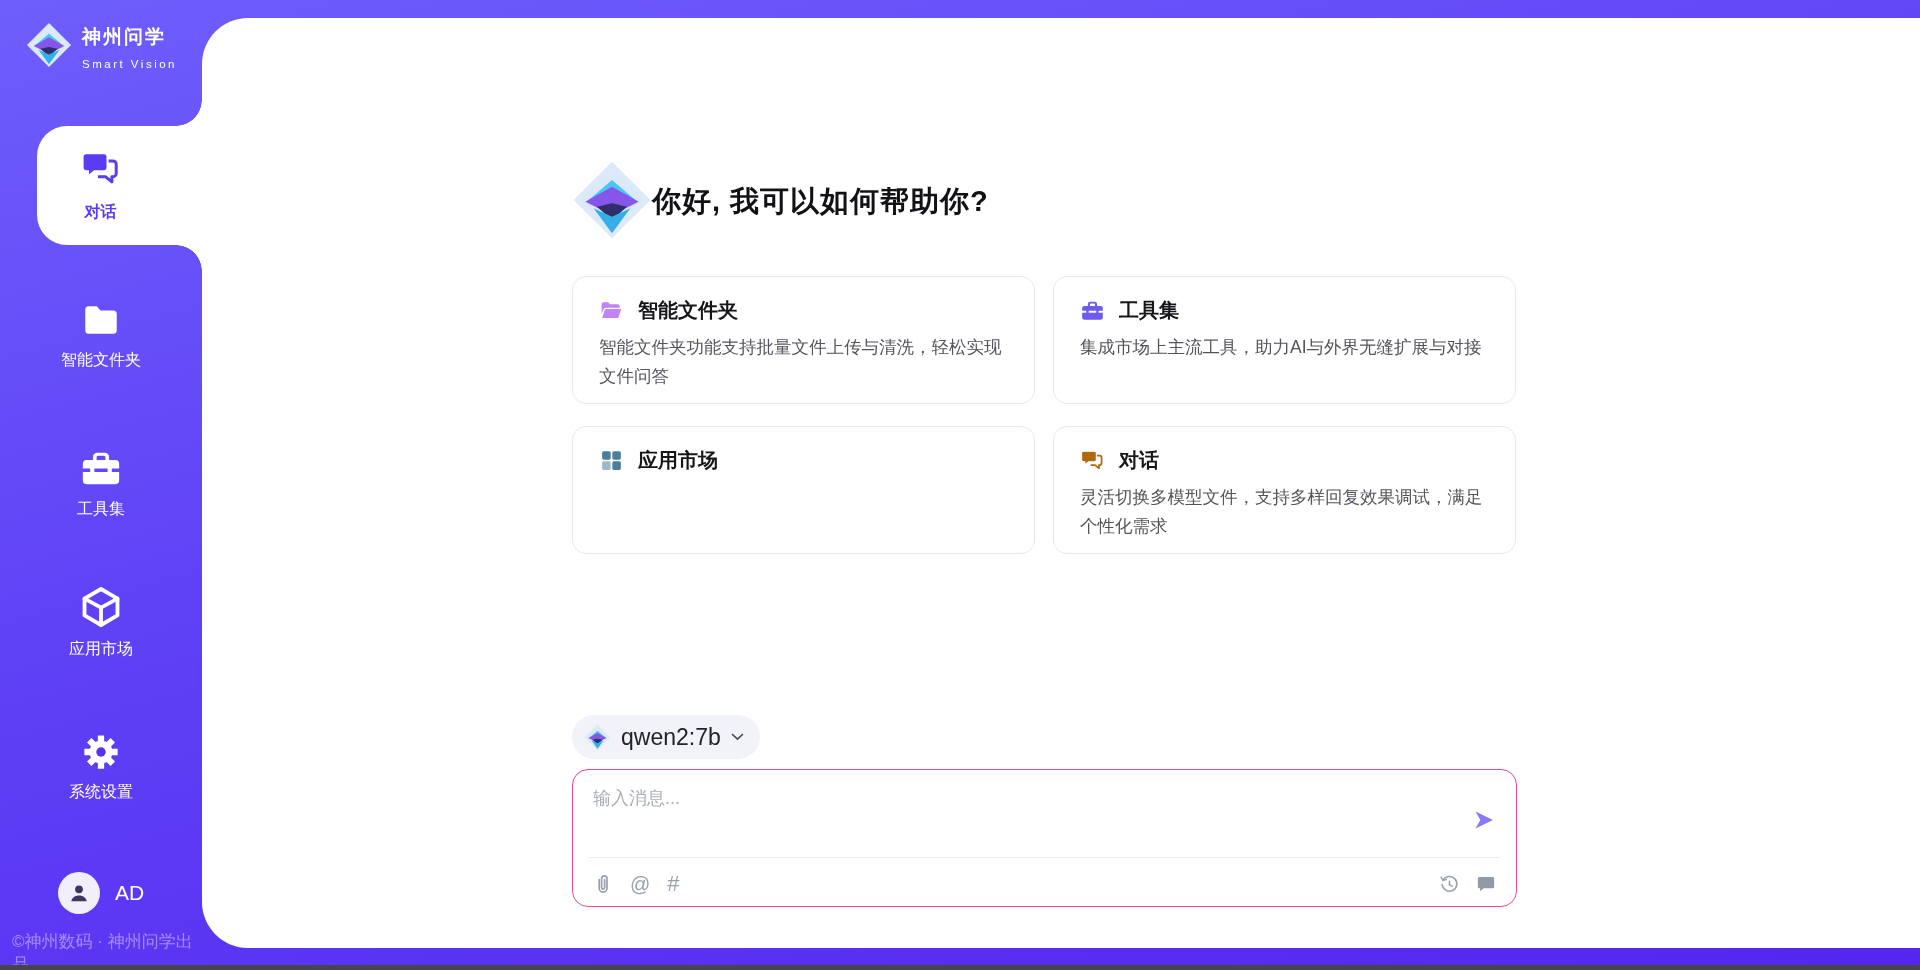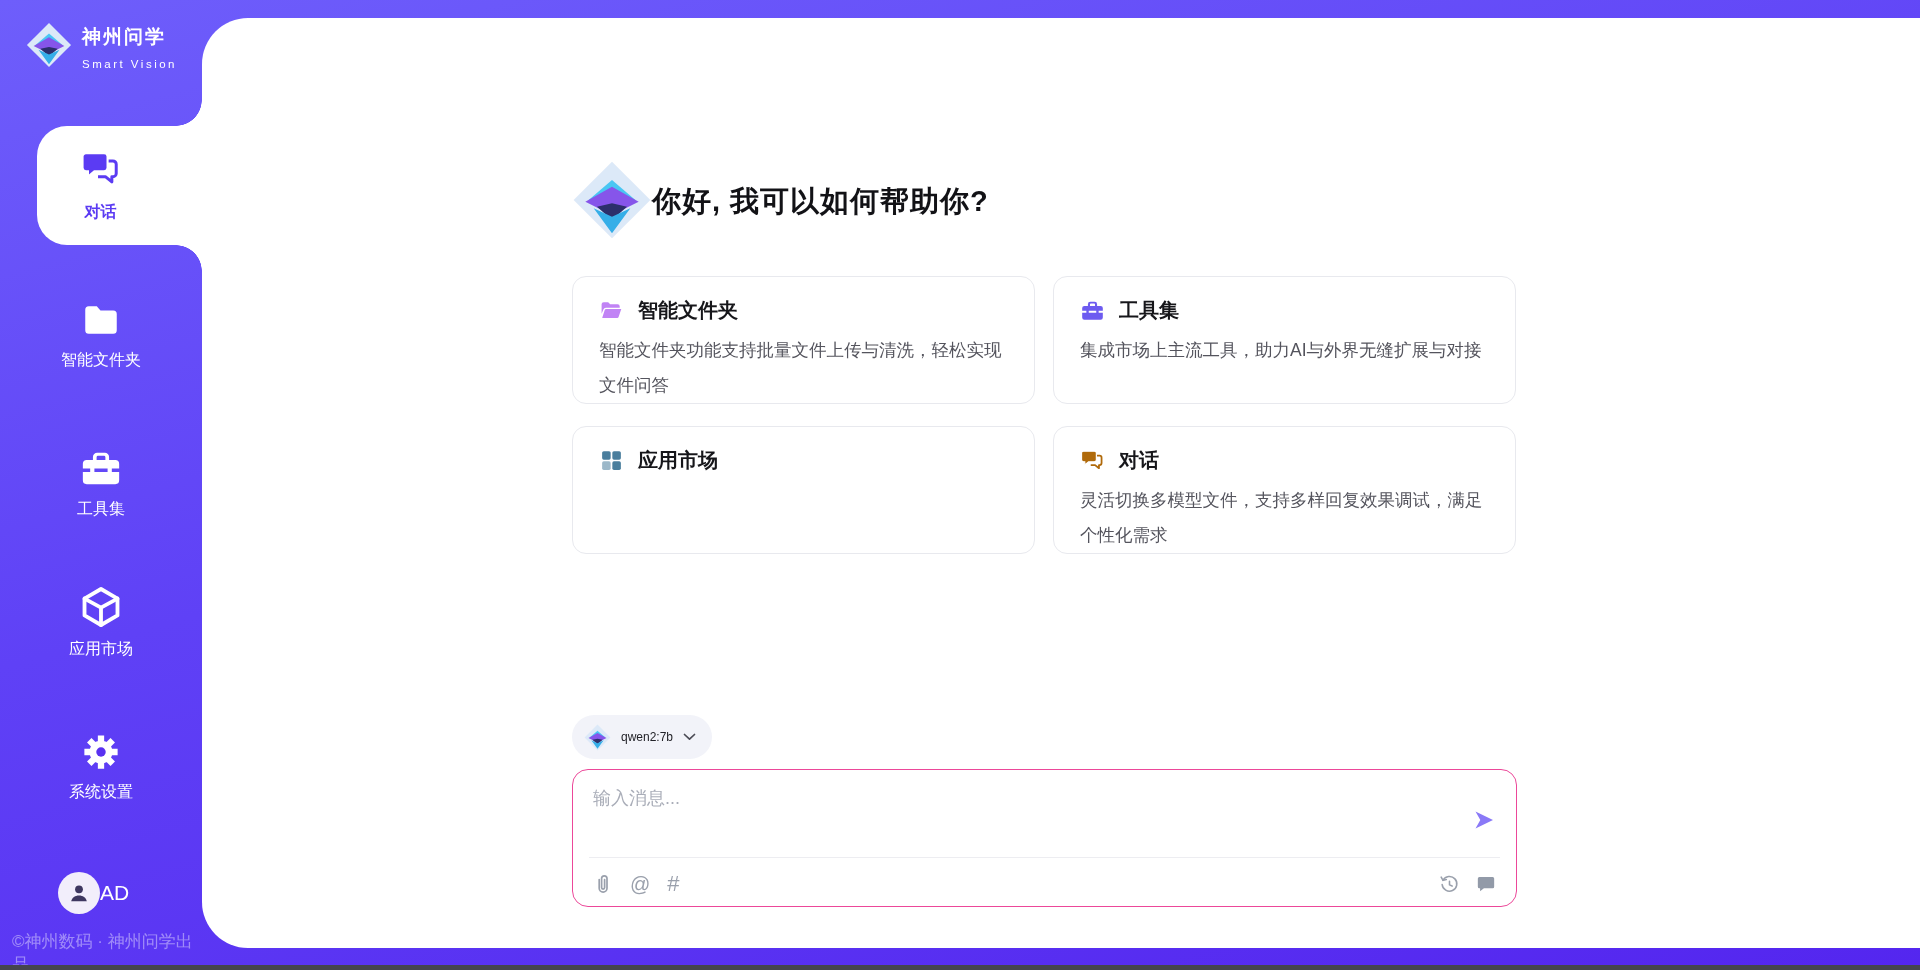--- a/index.html
+++ b/index.html
@@ -35,47 +35,47 @@
     position:absolute; left:37px; top:126px; width:165px; height:119px;
     background:#fff; border-radius:30px 0 0 30px; cursor:pointer;
     display:flex; flex-direction:column; align-items:center; justify-content:center; gap:8px;
     padding-right:38px;
   }
   .tab::before, .tab::after { content:''; position:absolute; right:0; width:26px; height:26px; }
   .tab::before { top:-26px; background:radial-gradient(circle at 0 0, rgba(0,0,0,0) 25.5px, #fff 26px); }
   .tab::after  { bottom:-26px; background:radial-gradient(circle at 0 100%, rgba(0,0,0,0) 25.5px, #fff 26px); }
   .tab .lbl { color:#5b3bf3; font-size:16px; font-weight:600; }
 
-  .user-row { position:absolute; left:58px; top:872px; display:flex; align-items:center; cursor:pointer; }
+  .user-row { position:absolute; left:58px; top:872px; display:flex; align-items:center; gap:15px; cursor:pointer; }
   .avatar { width:42px; height:42px; border-radius:50%; background:#f2eefb; display:flex; align-items:center; justify-content:center; }
   .user-row .initials { color:#fff; font-size:21px; }
   .copyright { position:absolute; left:12px; top:930px; color:rgba(255,255,255,0.42); font-size:17px; }
 
   
   .greeting { position:absolute; left:572px; top:160px; display:flex; align-items:center; }
   .greeting-title { font-size:29px; font-weight:700; color:#121216; letter-spacing:1px; }
 
   
   .cards {
     position:absolute; left:572px; top:276px;
     display:grid; grid-template-columns:463px 463px; grid-auto-rows:128px; column-gap:18px; row-gap:22px;
   }
   .card {
     background:#fff; border:1px solid #e8e9ee; border-radius:14px; padding:20px 26px; cursor:pointer;
   }
   .card-head { display:flex; align-items:center; gap:14px; }
   .card-title { font-size:20px; font-weight:700; color:#16161a; }
-  .card-desc { margin-top:9px; font-size:17.5px; line-height:35px; color:#54545d; }
+  .card-desc { margin-top:9px; font-size:17.5px; line-height:29px; color:#54545d; }
 
   
   .model-pill {
     position:absolute; left:572px; top:715px; height:44px; padding:0 16px 0 12px;
     background:#f2f3f9; border-radius:22px; display:flex; align-items:center; gap:10px; cursor:pointer;
   }
-  .model-name { font-size:12px; color:#222228; }
+  .model-name { font-size:23px; color:#222228; }
 
   
   .composer {
     position:absolute; left:572px; top:769px; width:945px; height:138px;
     background:#fff; border:1px solid #ec4899; border-radius:16px;
   }
   .composer textarea {
     position:absolute; left:20px; top:16px; width:860px; height:60px;
     border:none; outline:none; resize:none; font-family:"Liberation Sans", sans-serif;
     font-size:18px; color:#333; background:transparent;

